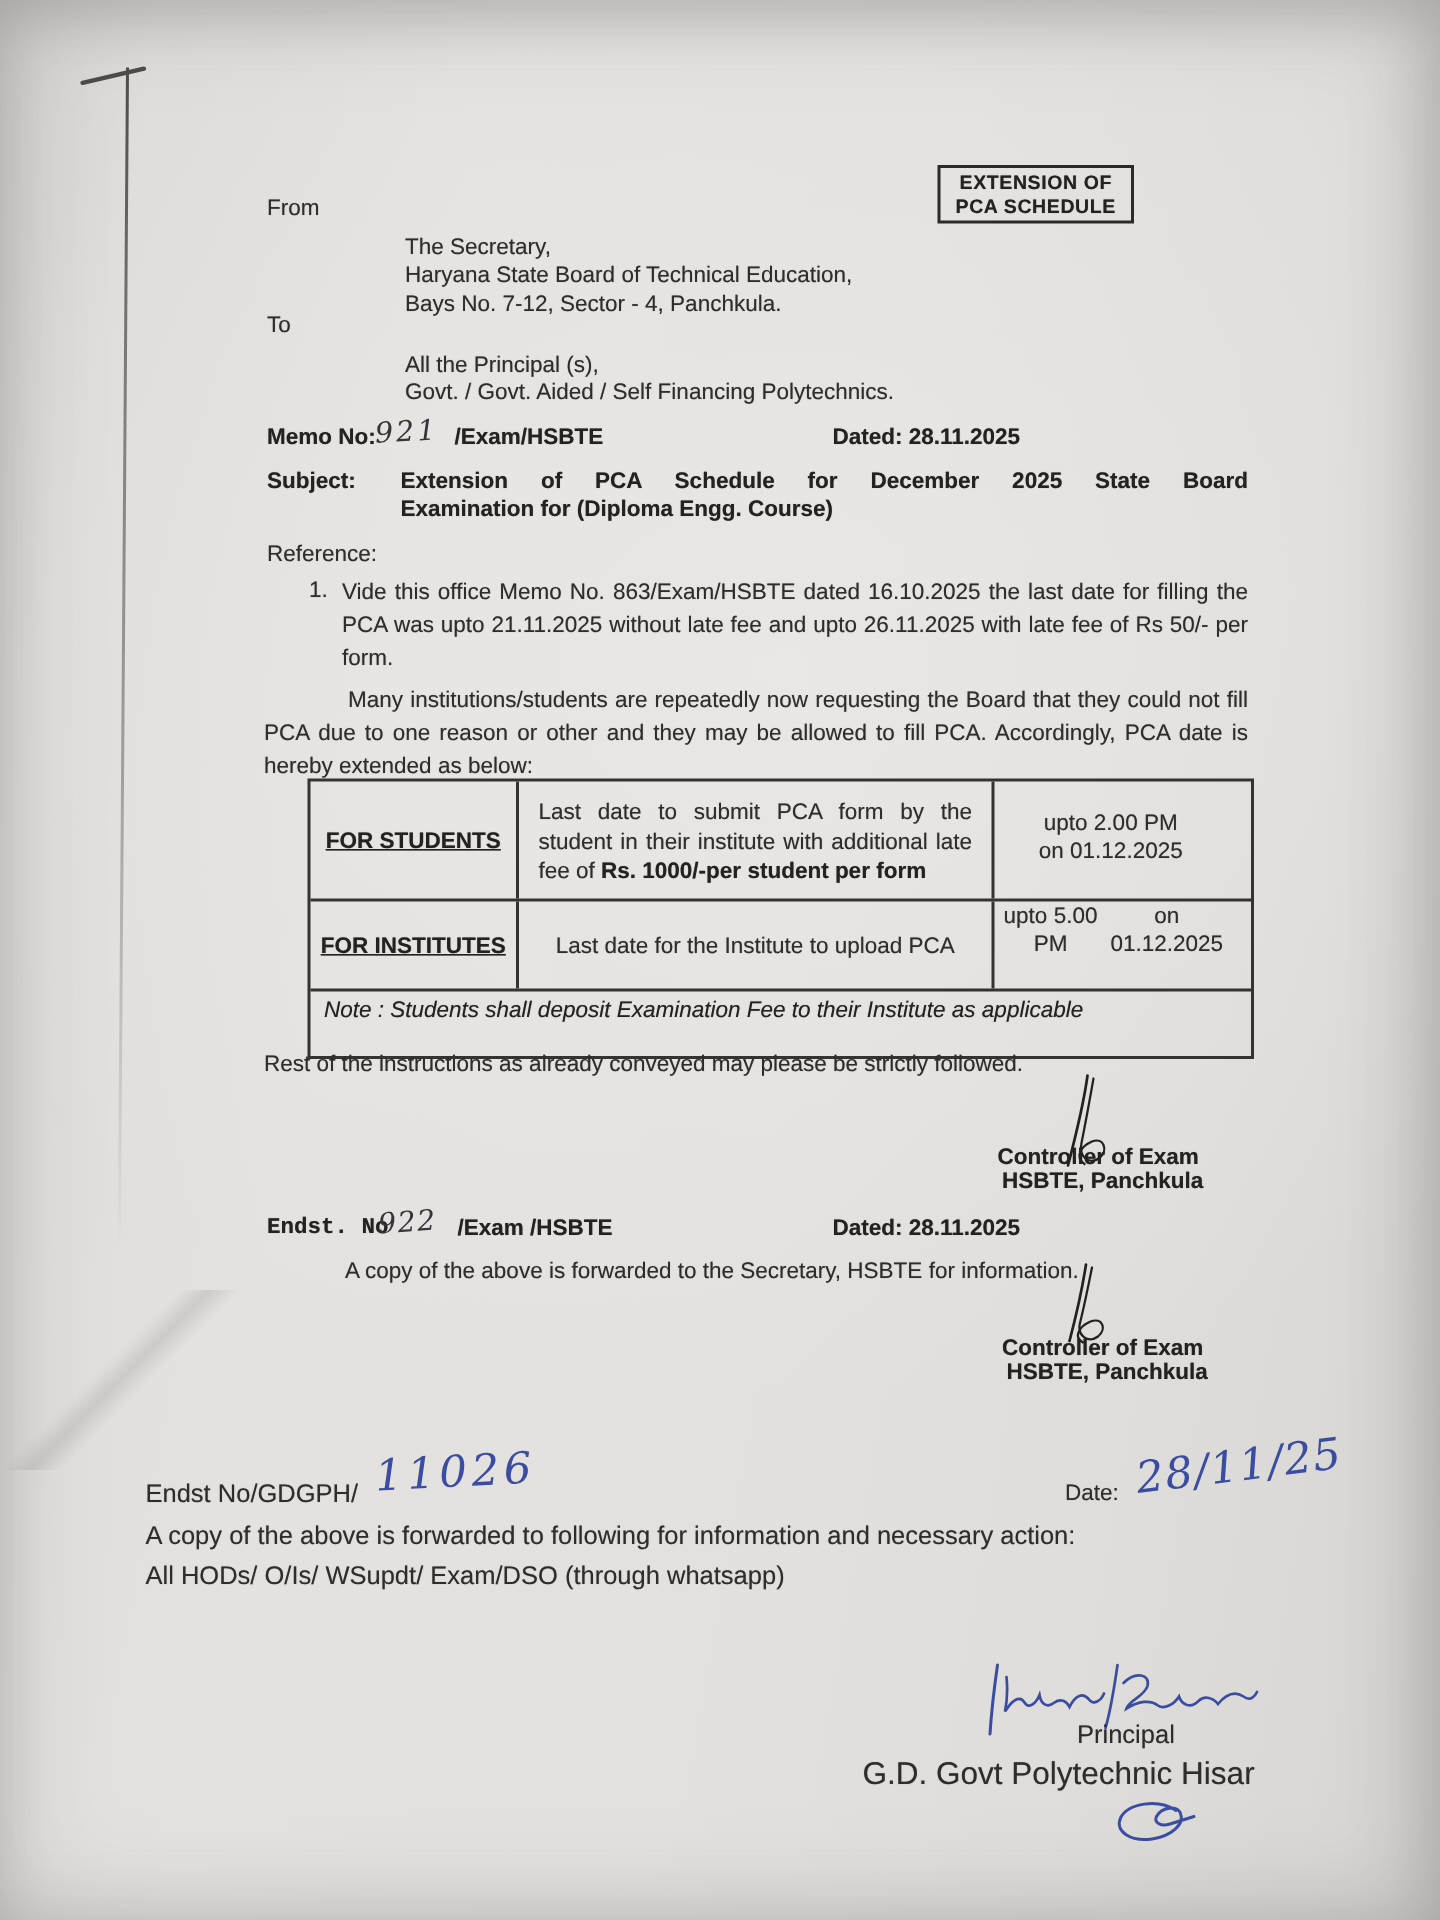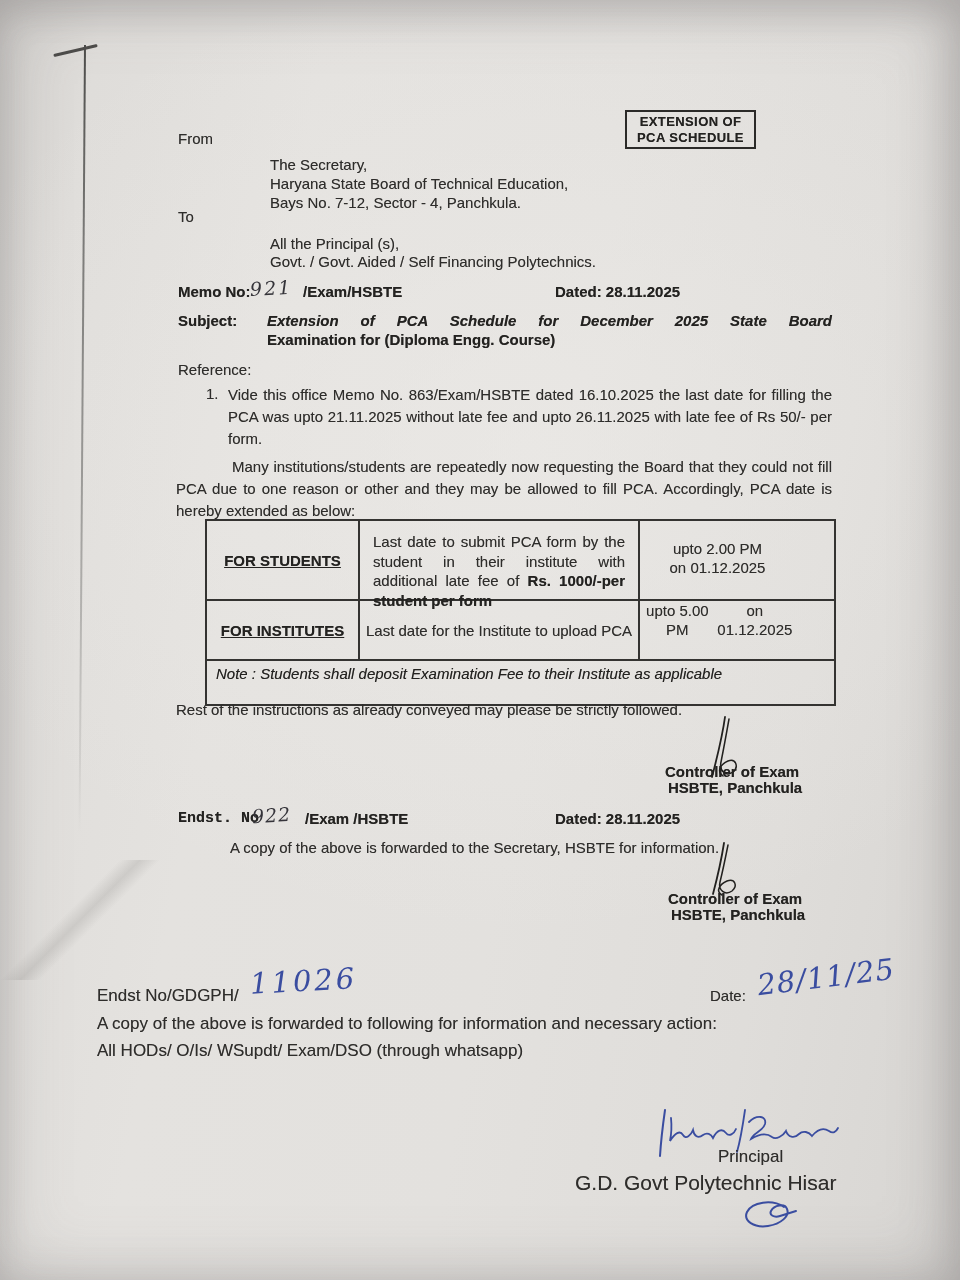--- a/index.html
+++ b/index.html
@@ -19,22 +19,22 @@
   .hw-ink{color:#35343a;}
   .hw-blue{color:#3a4da0;}
   
   .stamp{position:absolute;left:625px;top:110px;width:127px;height:35px;border:2px solid #2b2a28;
          display:flex;flex-direction:column;justify-content:center;align-items:center;
          font-size:13px;font-weight:bold;line-height:16px;letter-spacing:.4px;color:#232220;text-shadow:0 0 .5px rgba(35,34,32,.6);}
   
   .pca-table{position:absolute;left:205px;top:519px;width:627px;border:2px solid #343331;}
   .row{display:flex;border-bottom:2px solid #343331;}
   .cell{box-sizing:border-box;font-size:15px;}
-  .c1{width:153px;border-right:2px solid #343331;display:flex;align-items:center;justify-content:center;}
-  .c2{width:280px;border-right:2px solid #343331;}
+  .c1{width:139px;border-right:2px solid #343331;display:flex;align-items:center;justify-content:center;}
+  .c2{width:317px;border-right:2px solid #343331;}
   .c3{width:155px;text-align:center;}
   .term{font-weight:bold;text-decoration:underline;color:#232220;text-shadow:0 0 .5px rgba(35,34,32,.55);}
   .note-row{font-size:15px;font-weight:normal;font-style:italic;color:#232220;padding:4px 6px 22px 9px;text-shadow:0 0 .5px rgba(35,34,32,.5);}
   
   .fold-line{position:absolute;left:84px;top:45px;width:2px;height:790px;
     background:linear-gradient(to bottom,rgba(60,60,58,.9),rgba(80,80,78,.7) 25%,rgba(95,95,93,.5) 60%,rgba(120,120,118,0));
     transform:rotate(.4deg);transform-origin:top;}
   .fold-tick{position:absolute;left:53px;top:49px;width:45px;height:3px;background:#4c4b49;transform:rotate(-13deg);border-radius:2px;}
   .crease{position:absolute;left:-30px;top:860px;width:220px;height:120px;
     background:linear-gradient(135deg,rgba(0,0,0,0) 44%,rgba(140,138,135,.25) 50%,rgba(0,0,0,0) 56%);}
@@ -61,21 +61,21 @@
   <div class="t soft" style="left:178px;top:207px;">To</div>
   <div class="t soft" style="left:270px;top:234px;">All the Principal (s),</div>
   <div class="t soft" style="left:270px;top:252px;">Govt. / Govt. Aided / Self Financing Polytechnics.</div>
 
   <div class="t b" style="left:178px;top:282px;">Memo No:</div>
   <div class="t hw hw-ink" style="left:250px;top:279px;font-size:19px;transform:rotate(-3deg);letter-spacing:2px;">921</div>
   <div class="t b" style="left:303px;top:282px;">/Exam/HSBTE</div>
   <div class="t b" style="left:555px;top:282px;">Dated: 28.11.2025</div>
 
   <div class="t b" style="left:178px;top:311px;">Subject:</div>
-  <div class="t b" style="left:267px;top:311px;width:565px;text-align:justify;text-align-last:justify;white-space:normal;font-style:italic;">Extension of PCA Schedule for December 2025 State Board</div>
+  <div class="t b" style="left:267px;top:311px;width:565px;text-align:justify;text-align-last:justify;white-space:normal;">Extension of PCA Schedule for December 2025 State Board</div>
   <div class="t b" style="left:267px;top:330px;">Examination for (Diploma Engg. Course)</div>
 
   <div class="t soft" style="left:178px;top:360px;">Reference:</div>
 
   <div class="t soft" style="left:206px;top:384px;">1.</div>
   <div class="block soft" style="left:228px;top:384px;width:604px;">Vide this office Memo No. 863/Exam/HSBTE dated 16.10.2025 the last date for filling the PCA was upto 21.11.2025 without late fee and upto 26.11.2025 with late fee of Rs 50/- per form.</div>
 
   <div class="block soft" style="left:176px;top:456px;width:656px;text-indent:56px;">Many institutions/students are repeatedly now requesting the Board that they could not fill PCA due to one reason or other and they may be allowed to fill PCA. Accordingly, PCA date is hereby extended as below:</div>
 
   <div class="pca-table">

